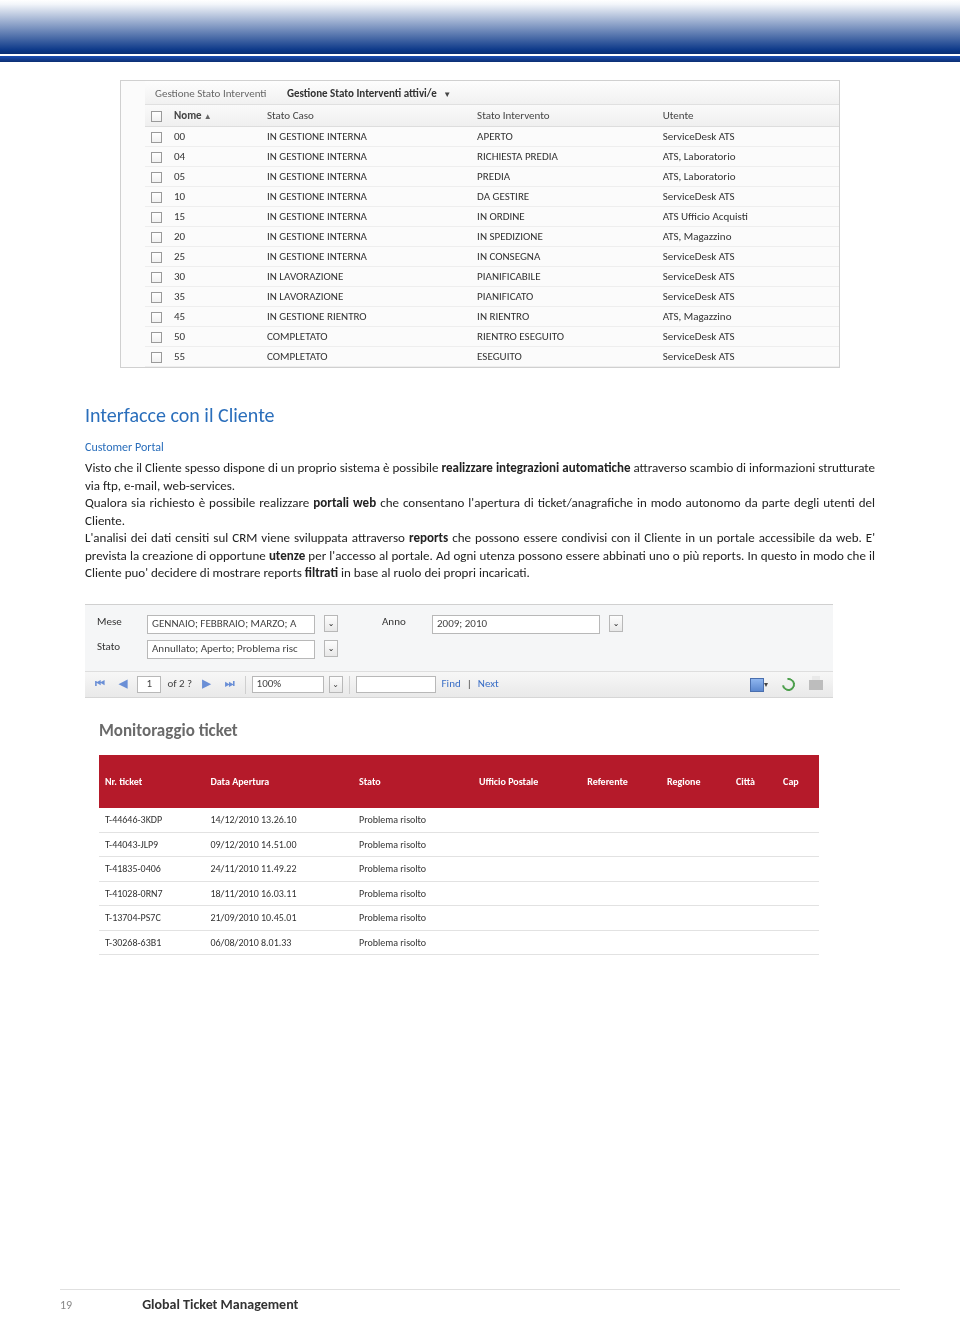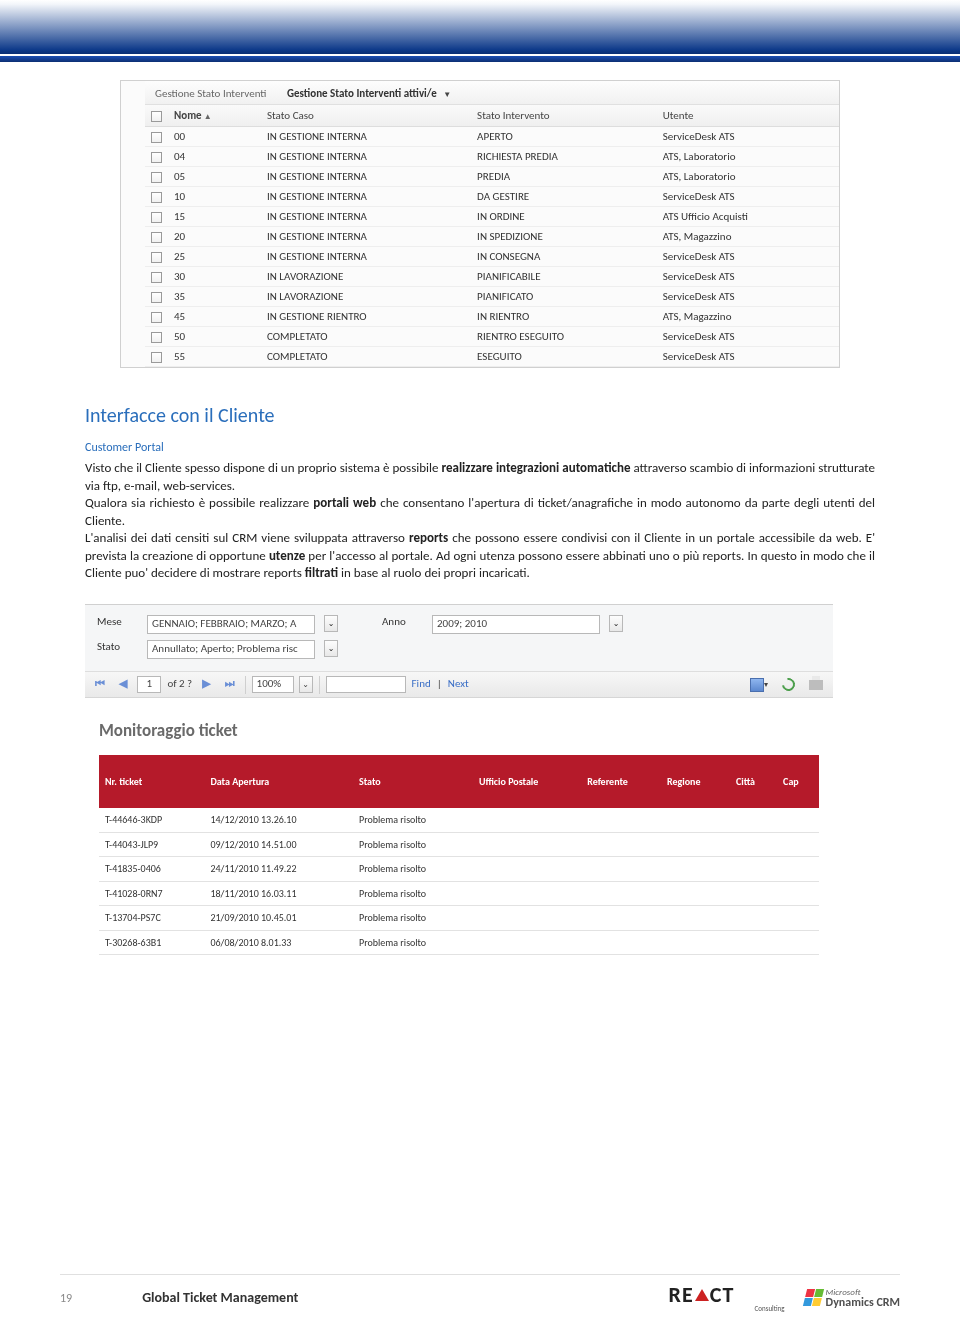--- a/index.html
+++ b/index.html
@@ -32,21 +32,21 @@
   .rv { width: 748px; margin: 22px 0 0 0; border-top: 1px solid #d0d0d0; background: #fff; font-size: 11px; }
   .rv .params { background: #f5f6f7; padding: 10px 12px 6px 12px; border-bottom: 1px solid #dedede; }
   .rv .row1 { display: flex; align-items: flex-start; gap: 10px; margin-bottom: 6px; }
   .rv .lbl { color: #333; width: 40px; }
   .rv .field { height: 19px; border: 1px solid #b8b8b8; background: #fff; display: inline-flex; align-items: center; padding: 0 4px; color: #444; }
   .rv .ddicon { width: 14px; height: 17px; border: 1px solid #b8b8b8; background: linear-gradient(#fdfdfd,#e8e8e8); display: inline-flex; align-items: center; justify-content: center; font-size: 8px; margin-left: -1px; }
   .rv .toolbar { height: 26px; background: linear-gradient(#f7f7f7,#e9e9e9); border-bottom: 1px solid #d6d6d6; display: flex; align-items: center; padding: 0 6px; gap: 6px; font-size: 11px; color: #444; }
   .tbtn { display: inline-flex; align-items: center; justify-content: center; padding: 0 4px; height: 18px; }
   .tbtn.nav { color: #6a8fd6; font-weight: 700; }
   .pgbox { width: 24px; height: 17px; border: 1px solid #b8b8b8; background: #fff; text-align: center; }
-  .zoombox { width: 42px; height: 17px; border: 1px solid #b8b8b8; background: #fff; display: inline-flex; align-items: center; padding: 0 4px; }
+  .zoombox { width: 72px; height: 17px; border: 1px solid #b8b8b8; background: #fff; display: inline-flex; align-items: center; padding: 0 4px; }
   .findbox { width: 80px; height: 17px; border: 1px solid #b8b8b8; background: #fff; }
   .rlink { color: #3b6fc6; }
   .sep { width: 1px; height: 18px; background: #cfcfcf; }
   .icon-save   { width: 14px; height: 14px; background: linear-gradient(#8fb6ef,#5c88cf); border: 1px solid #4a6fae; }
   .icon-refresh{ width: 13px; height: 13px; border: 2px solid #4d9f4d; border-left-color: transparent; border-radius: 50%; transform: rotate(35deg); }
   .icon-print  { width: 14px; height: 10px; background: #bdbdbd; position: relative; }
   .icon-print::before { content:""; position:absolute; top:-4px; left:3px; width:8px; height:4px; background:#e9e9e9; }
   .chev-down   { font-size: 8px; }
 
   .rv .body { padding: 14px 14px 0 14px; }
@@ -325,32 +325,14 @@
   </div>
 </div>
 
 <div class="footer">
   <div class="footer-line"></div>
   <div class="footer-row">
     <div class="ft-left">
       <span class="pn">19</span>
       <span class="ft-title">Global Ticket Management</span>
     </div>
-    <div class="logos">
-      <div>
-        <div class="react-logo">RE<span class="tri"></span>CT</div>
-        <div class="react-sub">Consulting</div>
-      </div>
-      <div class="mscrm">
-        <span class="msflag">
-            <span></span>
-            <span></span>
-            <span></span>
-            <span></span>
-          </span>
-        <span>
-          <div class="t1">Microsoft</div>
-          <div class="t2">Dynamics CRM</div>
-        </span>
-      </div>
-    </div>
   </div>
 </div>
 
 </body></html>

